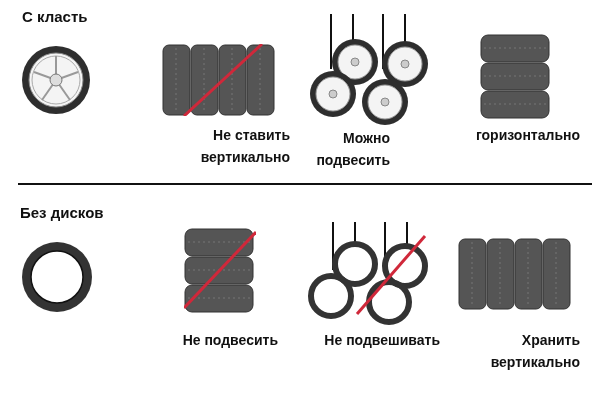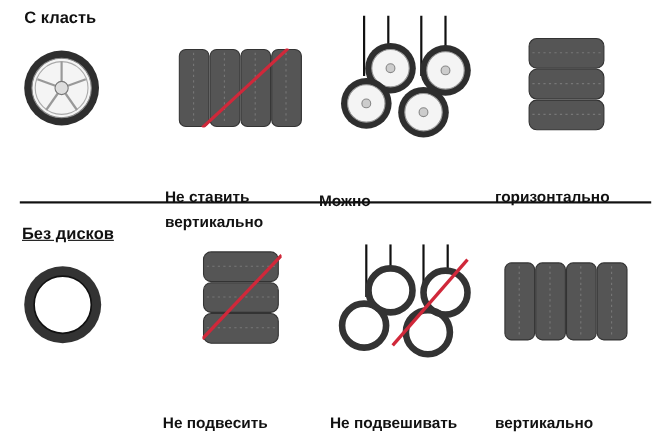--- a/index.html
+++ b/index.html
@@ -1,18 +1,18 @@
 <!DOCTYPE html>
 <html><head>
 <meta charset="utf-8">
 <style>
   html, body { margin: 0; padding: 0; background: #ffffff; }
   body { width: 600px; height: 400px; position: relative; overflow: hidden; font-family: "Liberation Sans", "DejaVu Sans", sans-serif; color: #111; }
   .heading { position: absolute; font-weight: bold; font-size: 15px; }
-  .label { position: absolute; font-weight: bold; font-size: 14px; text-align: left; line-height: 22px; margin-top: 44px; }
+  .label { position: absolute; font-weight: bold; font-size: 14px; text-align: right; line-height: 22px; }
   .icon { position: absolute; }
   .divider { position: absolute; left: 18px; top: 183px; width: 574px; height: 2px; background: #111; }
 </style>
 </head>
 <body>
 
 <div class="heading" style="left:22px; top:8px;">С класть</div>
 
 <svg class="icon" style="left:20px; top:44px;" width="72" height="72" viewBox="0 0 72 72">
   <circle cx="36" cy="36" r="34" fill="#2e2e2e"></circle>
@@ -67,41 +67,42 @@
   </g>
   <g fill="#ccc" stroke="#888">
     <circle cx="50" cy="48" r="4"></circle>
       <circle cx="100" cy="50" r="4"></circle>
       <circle cx="28" cy="80" r="4"></circle>
       <circle cx="80" cy="88" r="4"></circle>
   </g>
 </svg>
 <div class="label" style="left:290px; top:127px; width:100px;">
   <div>Можно</div>
+  <div>подвесить</div>
 </div>
 
 <svg class="icon" style="left:480px; top:34px;" width="70" height="86" viewBox="0 0 70 86">
   <g fill="#555" stroke="#333" stroke-width="1">
     <rect x="1" y="1" width="68" height="27" rx="7"></rect>
     <rect x="1" y="29" width="68" height="27" rx="7"></rect>
     <rect x="1" y="57" width="68" height="27" rx="7"></rect>
   </g>
   <g stroke="#777" stroke-dasharray="2 3">
       <line x1="4" y1="14" x2="66" y2="14"></line>
       <line x1="4" y1="42" x2="66" y2="42"></line>
       <line x1="4" y1="70" x2="66" y2="70"></line>
     </g>
 </svg>
 <div class="label" style="left:450px; top:124px; width:130px;">
   <div>горизонтально</div>
 </div>
 
 <div class="divider"></div>
 
-<div class="heading" style="left:20px; top:204px;text-decoration:underline;">Без дисков</div>
+<div class="heading" style="left:20px; top:204px;">Без дисков</div>
 
 <svg class="icon" style="left:20px; top:240px;" width="74" height="74" viewBox="0 0 74 74">
   <circle cx="37" cy="37" r="35" fill="#333"></circle>
   <circle cx="37" cy="37" r="26" fill="#fff" stroke="#111" stroke-width="1.5"></circle>
 </svg>
 
 <svg class="icon" style="left:184px; top:228px;" width="72" height="86" viewBox="0 0 72 86">
   <g fill="#555" stroke="#333" stroke-width="1">
     <rect x="1" y="1" width="68" height="27" rx="7"></rect>
     <rect x="1" y="29" width="68" height="27" rx="7"></rect>
@@ -145,14 +146,15 @@
     <rect x="85" y="1" width="27" height="70" rx="6"></rect>
   </g>
   <g stroke="#777" stroke-width="1" stroke-dasharray="2 3">
     <line x1="14" y1="4" x2="14" y2="68"></line>
       <line x1="42" y1="4" x2="42" y2="68"></line>
     <line x1="70" y1="4" x2="70" y2="68"></line>
       <line x1="98" y1="4" x2="98" y2="68"></line>
   </g>
 </svg>
 <div class="label" style="left:450px; top:329px; width:130px;">
+  <div>Хранить</div>
   <div>вертикально</div>
 </div>
 
 </body></html>

